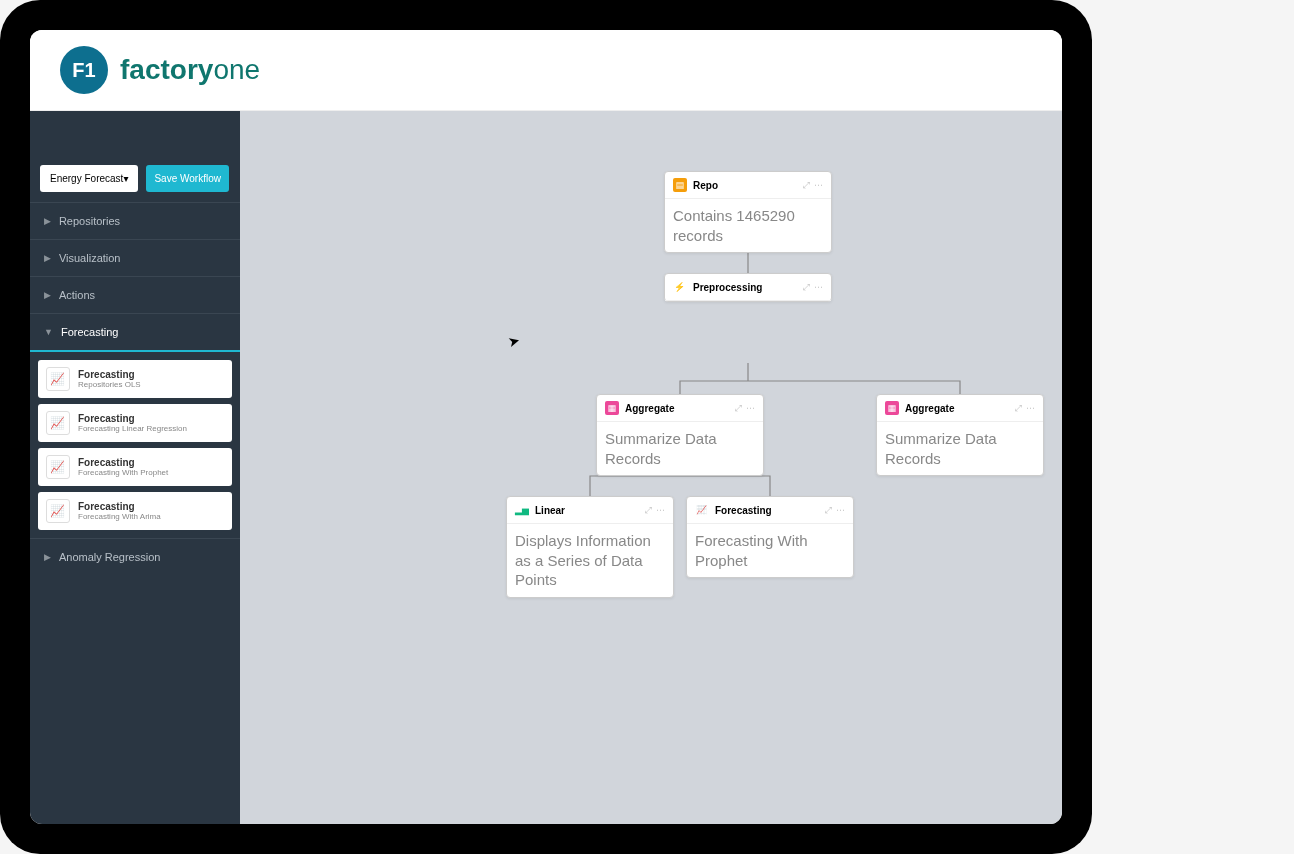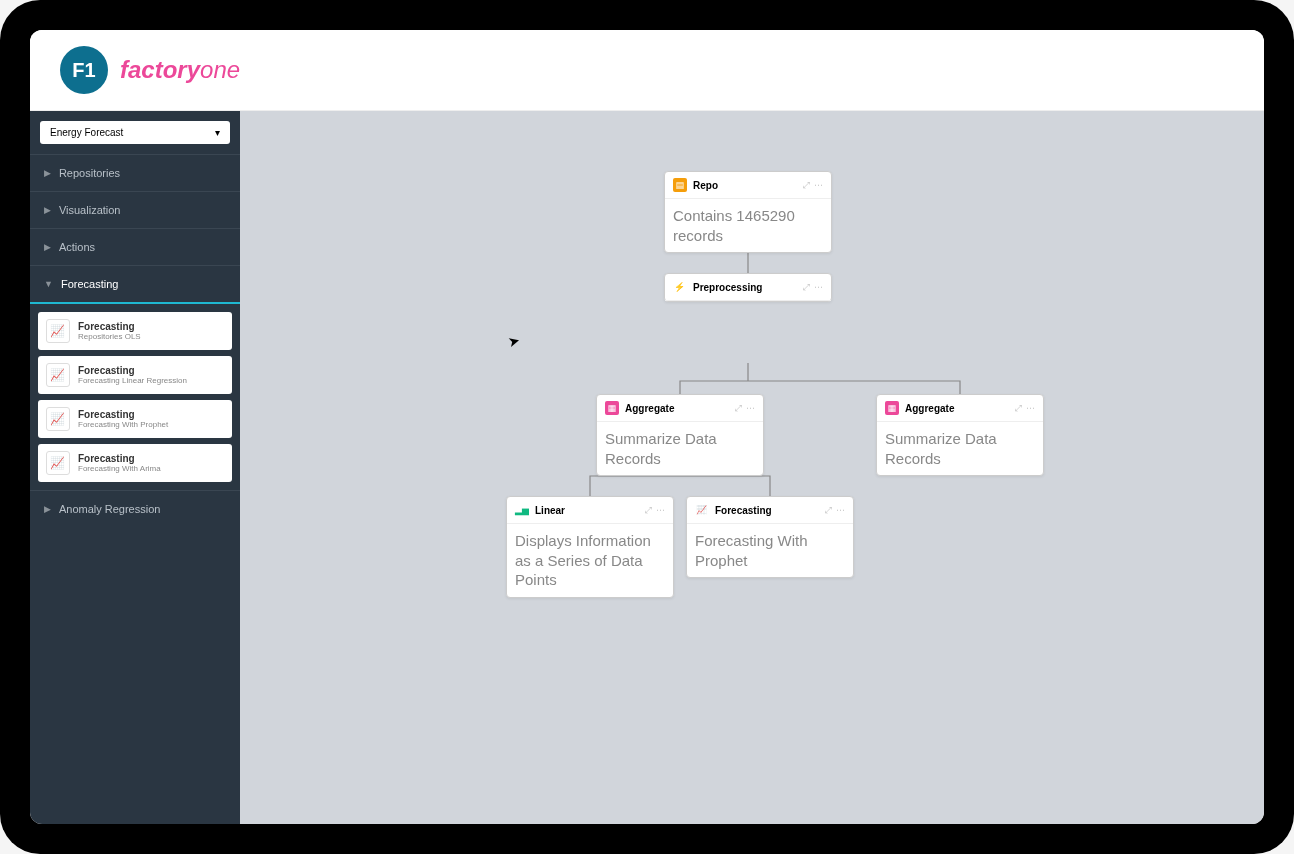--- a/index.html
+++ b/index.html
@@ -1,19 +1,19 @@
 <!DOCTYPE html>
 <html><head>
 <meta charset="utf-8">
 <style>
 * { margin: 0; padding: 0; box-sizing: border-box; font-family: -apple-system, BlinkMacSystemFont, 'Segoe UI', Arial, sans-serif; }
 body { background: #f5f5f5; width: 1294px; height: 854px; overflow: hidden; }
 
 .tablet-frame {
-  width: 1294px; height: 854px;
+  width: 1092px; height: 854px;
   background: #000;
   border-radius: 40px;
   padding: 30px;
   position: relative;
 }
 .tablet-screen {
   width: 100%; height: 100%;
   background: #fff;
   border-radius: 12px;
   overflow: hidden;
@@ -33,37 +33,38 @@
   width: 48px; height: 48px;
   background: #0d6f8f;
   border-radius: 50%;
   display: flex;
   align-items: center;
   justify-content: center;
   color: #fff;
   font-weight: bold;
   font-size: 20px;
 }
-.logo-text { font-size: 24px; color: #ec4899; font-weight: 300; font-style: italic; }
+.logo-text { font-size: 28px; color: #0f766e; font-weight: 300; }
 .logo-text-bold { font-weight: 600; }
 
 .main { flex: 1; display: flex; overflow: hidden; }
 
 .sidebar {
   width: 210px;
   background: #2a3642;
   display: flex;
   flex-direction: column;
   position: relative;
 }
 .sidebar-top {
   padding: 10px;
   display: flex;
-  flex-direction: column;
+  flex-direction: row;
   gap: 8px;
+  margin-top: 44px;
 }
 .dropdown {
   background: #fff;
   border-radius: 3px;
   padding: 6px 10px;
   font-size: 10px;
   display: flex;
   justify-content: space-between;
   align-items: center;
   cursor: pointer;
@@ -220,20 +221,21 @@
     <div class="main">
 
       <div class="sidebar">
         <div class="collapse-tab">≪</div>
 
         <div class="sidebar-top">
           <div class="dropdown">
             <span>Energy Forecast</span>
             <span>▾</span>
           </div>
+          <button class="save-btn">Save Workflow</button>
         </div>
 
         <div class="accordion-item">
           <span class="chevron right"></span>
           <span>Repositories</span>
         </div>
         <div class="accordion-item">
           <span class="chevron right"></span>
           <span>Visualization</span>
         </div>

